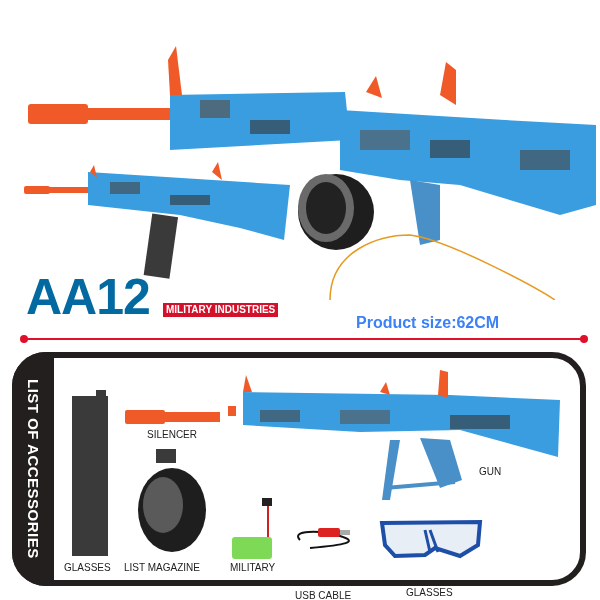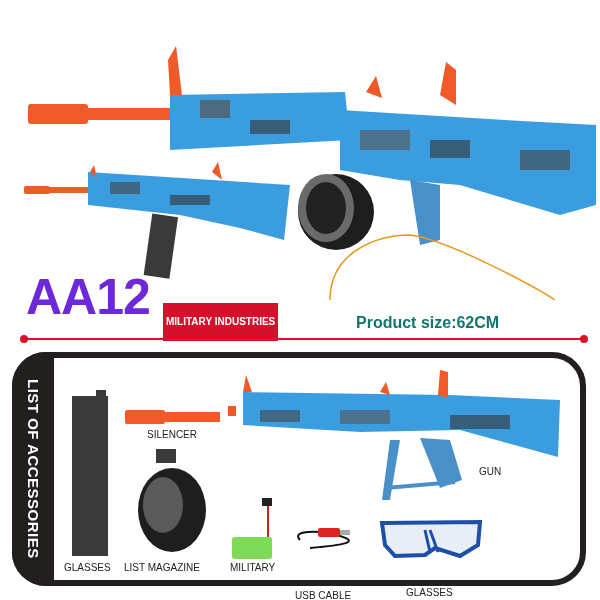--- a/index.html
+++ b/index.html
@@ -1,22 +1,22 @@
 <!DOCTYPE html>
 <html><head>
 <meta charset="utf-8">
 <style>
   html,body{margin:0;padding:0;background:#fff;}
   body{width:600px;height:600px;position:relative;overflow:hidden;font-family:"Liberation Sans",sans-serif;}
   .abs{position:absolute;}
-  .title{left:26px;top:272px;font-size:50px;font-weight:bold;color:#6d28d9;letter-spacing:-1px;line-height:50px;}
-  .badge{left:163px;top:303px;background:#d4112b;color:#fff;font-size:10px;font-weight:bold;padding:13px 3px;line-height:12px;}
+  .title{left:26px;top:272px;font-size:50px;font-weight:bold;color:#0369a1;letter-spacing:-1px;line-height:50px;}
+  .badge{left:163px;top:303px;background:#d4112b;color:#fff;font-size:10px;font-weight:bold;padding:1px 3px;line-height:12px;}
   .size-line{left:24px;top:338px;width:560px;height:2px;background:#e0102a;}
   .dot{width:8px;height:8px;border-radius:50%;background:#e0102a;}
-  .size-label{left:356px;top:314px;font-size:16px;font-weight:bold;color:#0f766e;}
+  .size-label{left:356px;top:314px;font-size:16px;font-weight:bold;color:#3b82f6;}
   .panel{left:12px;top:352px;width:574px;height:234px;border:6px solid #231f1f;border-radius:34px 34px 34px 34px;box-sizing:border-box;background:#fff;}
   .sidebar{left:12px;top:352px;width:42px;height:234px;background:#231f1f;border-radius:34px 0 0 34px;}
   .sidebar-text{left:12px;top:352px;width:42px;height:234px;display:flex;align-items:center;justify-content:center;}
   .sidebar-text span{writing-mode:vertical-rl;color:#fff;font-weight:bold;font-size:15px;letter-spacing:0.5px;}
   .lbl{font-size:10px;font-weight:normal;color:#222;}
 </style>
 </head>
 <body>
 
 <svg class="abs" style="left:0;top:0" width="600" height="300" viewBox="0 0 600 300">

